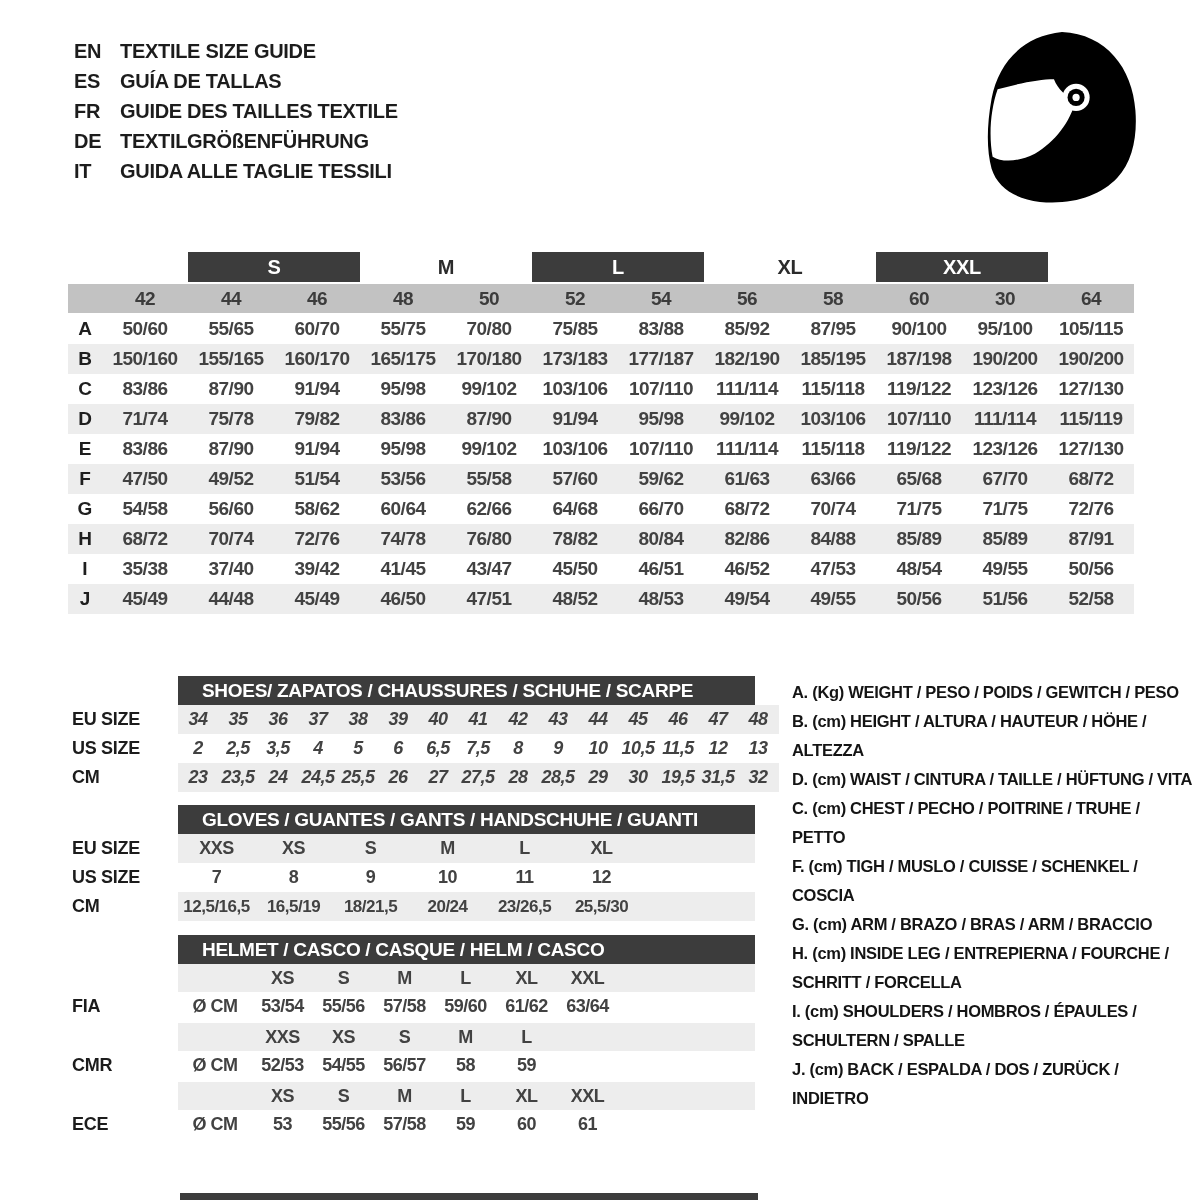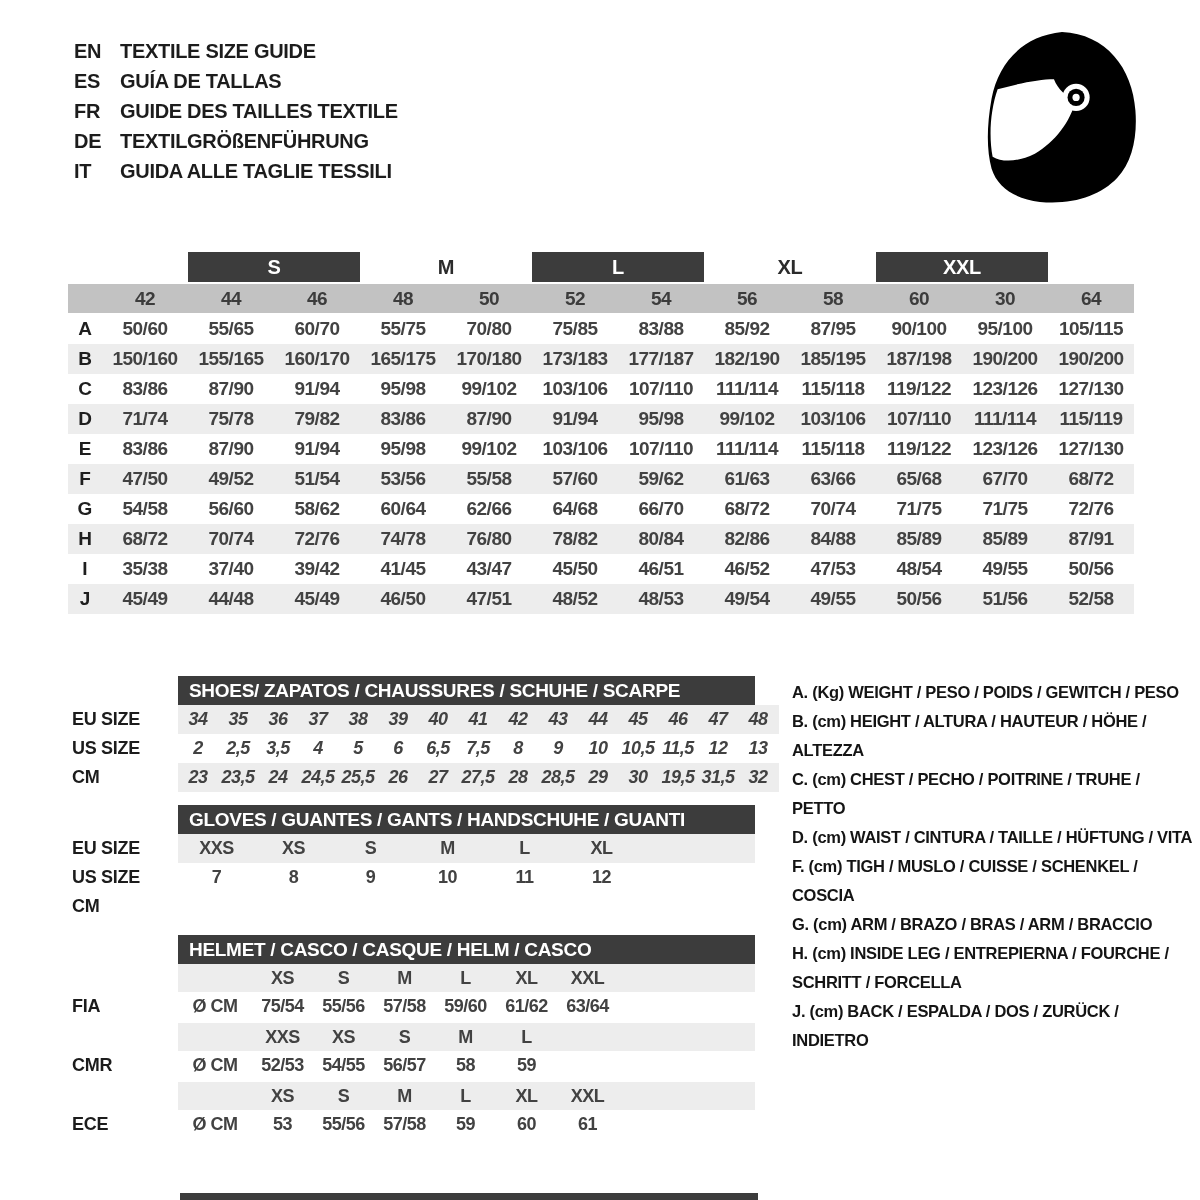--- a/index.html
+++ b/index.html
@@ -31,21 +31,21 @@
   .cell { display:flex; align-items:center; justify-content:center; font-size:19px;
           color:#424242; letter-spacing:-0.5px; white-space:nowrap; }
   #num-band .cell { color:#3c3c3c; }
   .mt-row { height:30px; }
   #mt-body .mt-row:nth-of-type(even) { background:#ededed; }
   .mt-letter { display:flex; align-items:center; justify-content:center; font-size:19px; color:#1e1e1e; }
 
   
   #lower-left { position:absolute; left:72px; top:676px; width:716px; font-weight:700; }
   .section-header { margin-left:106px; width:577px; height:29px; background:#3c3c3c; color:#fff;
-                    font-size:19px; display:flex; align-items:center; padding-left:11px;
+                    font-size:19px; display:flex; align-items:center; padding-left:24px;
                     letter-spacing:-0.3px; white-space:nowrap; }
   .srow { display:flex; height:29px;text-align:right; }
   .side-label { width:106px; display:flex; align-items:center; font-size:18px; color:#1c1c1c; letter-spacing:-0.3px; }
   .band-area { display:grid; }
   .shoes-band { width:601px; grid-template-columns:repeat(15,40px); }
   .gloves-band { width:577px; grid-template-columns:repeat(6,77px); }
   #shoes-rows .srow:nth-of-type(odd) .band-area { background:#ededed; }
   #gloves-rows .srow:nth-of-type(odd) .band-area { background:#ededed; }
   .shoes-band .cell { font-size:18px;font-style:italic; }
   .gloves-band .cell { font-size:18px; }
@@ -584,20 +584,34 @@
                 <div class="cell">10</div>
 
                 <div class="cell">11</div>
 
                 <div class="cell">12</div>
               </div>
           </div>
 
           <div class="srow">
             <div class="side-label">CM</div>
+            <div class="band-area gloves-band">
+
+                <div class="cell">12,5/16,5</div>
+
+                <div class="cell">16,5/19</div>
+
+                <div class="cell">18/21,5</div>
+
+                <div class="cell">20/24</div>
+
+                <div class="cell">23/26,5</div>
+
+                <div class="cell">25,5/30</div>
+              </div>
           </div>
         </div>
     </div>
 
     <div id="helmet-section">
       <div class="section-header">HELMET / CASCO / CASQUE / HELM / CASCO</div>
       <div id="helmet-blocks">
 
           <div class="helmet-block">
             <div class="hrow hsizes">
@@ -614,21 +628,21 @@
 
                 <div class="cell">XL</div>
 
                 <div class="cell">XXL</div>
               </div>
             <div class="hlabel">FIA</div>
             <div class="hrow hvalues">
 
               <div class="cell">Ø CM</div>
 
-                <div class="cell">75/54</div>
+                <div class="cell">53/54</div>
 
                 <div class="cell">55/56</div>
 
                 <div class="cell">57/58</div>
 
                 <div class="cell">59/60</div>
 
                 <div class="cell">61/62</div>
 
                 <div class="cell">63/64</div>
@@ -706,30 +720,31 @@
     </div>
 
   </div>
 
   <div id="legend">
 
       <div>A. (Kg) WEIGHT / PESO / POIDS / GEWITCH / PESO</div>
 
       <div>B. (cm) HEIGHT / ALTURA / HAUTEUR / HÖHE / ALTEZZA</div>
 
+      <div>D. (cm) WAIST / CINTURA / TAILLE / HÜFTUNG / VITA</div>
+
       <div>C. (cm) CHEST / PECHO / POITRINE / TRUHE / PETTO</div>
 
-      <div>D. (cm) WAIST / CINTURA / TAILLE / HÜFTUNG / VITA</div>
-
 
       <div>F. (cm) TIGH / MUSLO / CUISSE / SCHENKEL / COSCIA</div>
 
       <div>G. (cm) ARM / BRAZO / BRAS / ARM / BRACCIO</div>
 
       <div>H. (cm) INSIDE LEG / ENTREPIERNA / FOURCHE / SCHRITT / FORCELLA</div>
 
+      <div>I. (cm) SHOULDERS / HOMBROS / ÉPAULES / SCHULTERN / SPALLE</div>
 
       <div>J. (cm) BACK / ESPALDA / DOS / ZURÜCK / INDIETRO</div>
     </div>
 
   <div id="bottom-bar"></div>
 
 </div>
 
 </body></html>

